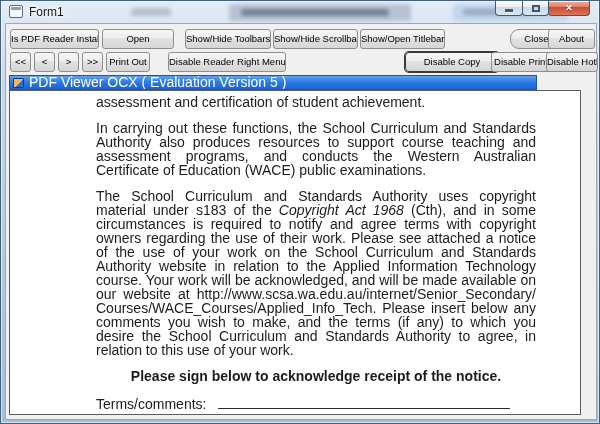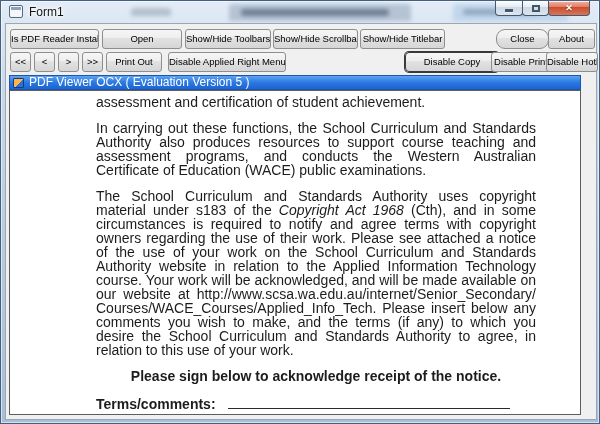--- a/index.html
+++ b/index.html
@@ -62,24 +62,24 @@
     background:linear-gradient(#f6f6f6,#eeeeee 45%,#e2e2e2 46%,#d6d6d6);
     border:1px solid #8e8e8e; border-radius:3px;
     font-size:9.5px; color:#000; text-align:center; line-height:18px;
     white-space:nowrap; overflow:hidden; cursor:default;
     font-family:"Liberation Sans", sans-serif;
   }
   .btn.focus { border-color:#3a3a3a; box-shadow:0 0 0 1px #3a3a3a; border-radius:4px; }
 
   
   .ocx-caption {
-    position:absolute; left:3px; top:51px; width:572px; height:15px;
+    position:absolute; left:3px; top:51px; width:528px; height:15px;
     background:linear-gradient(#5ea3f2,#2b79e2 50%,#1d63cf);
     border:1px solid #1a56b0;
-    color:#fff; font-size:12px; line-height:13px; padding-left:19px;
+    color:#fff; font-size:14px; line-height:13px; padding-left:19px;
     white-space:nowrap; overflow:hidden;
   }
   .pdf-icon {
     position:absolute; left:3px; top:2px; width:11px; height:10px;
     background:linear-gradient(135deg,#ffb648 0 55%, #2f6fd0 55% 100%);
     border:1px solid #0d3c86; border-radius:1px;
   }
   .ocx-doc {
     position:absolute; left:3px; top:66px; width:572px; height:325px;
     background:#fff; border:1px solid #5d5d5d; overflow:hidden;
@@ -88,21 +88,21 @@
   .doc-content {
     padding:4px 44px 0 86px;
     font-size:14px; line-height:14px; color:#1c1c1c;
   }
   .doc-content p { margin-bottom:12px; }
   .p-cont { text-align:left; }
   .p-just { text-align:justify; }
   .url-wrap { word-break:break-all; }
   .p-sign { text-align:center; font-weight:bold; margin-top:4px; }
   .terms-row { display:flex; align-items:flex-end; margin-top:8px; height:16px; }
-  .terms-label { white-space:nowrap;font-weight:bold; }
+  .terms-label { white-space:nowrap; }
   .terms-line { flex:1; border-bottom:1px solid #2a2a2a; margin:0 26px 2px 12px; }
   .full-line { height:1px; border-bottom:1px solid #2a2a2a; margin:21px 28px 0 0; }
 </style>
 </head>
 <body>
 
 <div class="window">
 
   <div class="titlebar">
     <div class="title-icon"></div>
@@ -119,33 +119,33 @@
         </div>
       <div class="winbtn cls">
           <span class="glyph-x">✕</span>
         </div>
     </div>
   </div>
 
   <div class="client">
 
     <div class="btn" style="left:4px;   top:5px; width:89px;">Is PDF Reader Installed</div>
-    <div class="btn" style="left:96px;  top:5px; width:80px;">Open</div>
+    <div class="btn" style="left:96px;  top:5px; width:72px;">Open</div>
     <div class="btn" style="left:179px; top:5px; width:86px;">Show/Hide Toolbars</div>
     <div class="btn" style="left:267px; top:5px; width:85px;">Show/Hide Scrollbar</div>
-    <div class="btn" style="left:354px; top:5px; width:85px;">Show/Hide Titlebar</div>
-    <div class="btn" style="left:490px; top:5px; width:53px;border-radius:9px;">Close</div>
+    <div class="btn" style="left:354px; top:5px; width:85px;">Show/Open Titlebar</div>
+    <div class="btn" style="left:504px; top:5px; width:53px;border-radius:9px;">Close</div>
     <div class="btn" style="left:542px; top:5px; width:47px;">About</div>
 
     <div class="btn" style="left:4px;   top:28px; width:21px;">&lt;&lt;</div>
     <div class="btn" style="left:28px;  top:28px; width:21px;">&lt;</div>
     <div class="btn" style="left:52px;  top:28px; width:21px;">&gt;</div>
     <div class="btn" style="left:76px;  top:28px; width:21px;">&gt;&gt;</div>
-    <div class="btn" style="left:100px; top:28px; width:56px;">Print Out</div>
-    <div class="btn" style="left:162px; top:28px; width:118px;">Disable Applied Right Menu</div>
+    <div class="btn" style="left:100px; top:28px; width:44px;">Print Out</div>
+    <div class="btn" style="left:162px; top:28px; width:118px;">Disable Reader Right Menu</div>
     <div class="btn" style="left:284px; top:28px; width:111px;margin-top:26px;">Disable View Right Menu</div>
     <div class="btn focus" style="left:399px; top:28px; width:94px;">Disable Copy</div>
     <div class="btn" style="left:477px; top:28px; width:60px;margin-left:8px;">Disable Print</div>
     <div class="btn" style="left:540px; top:28px; width:52px;">Disable Hotkeys</div>
 
     <div class="ocx-caption">
       <div class="pdf-icon"></div>
       <span>PDF Viewer OCX ( Evaluation Version 5 )</span>
     </div>
 

